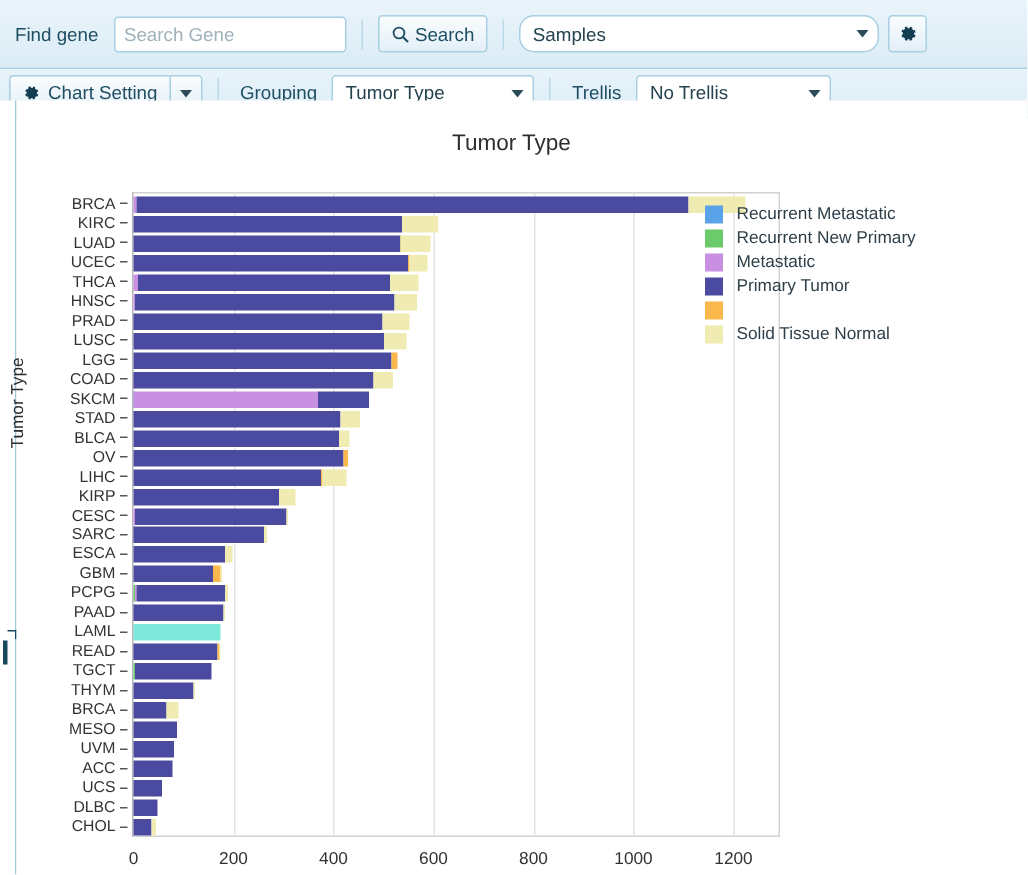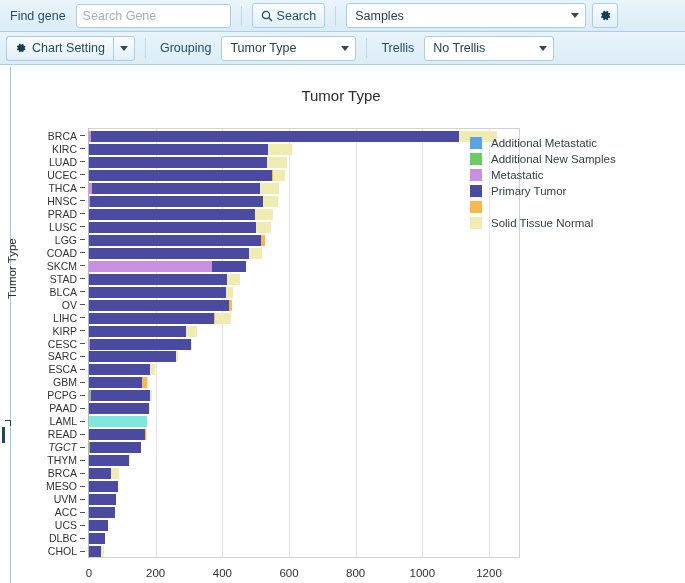--- a/index.html
+++ b/index.html
@@ -15,21 +15,21 @@
   
   .toolbar{
     box-sizing:border-box;
     width:685px;
     background:linear-gradient(#eaf4fa,#dbecf6);
     border-bottom:1px solid #a8cfe3;
     display:flex;align-items:center;
     padding:0 6px;
     gap:6px;
   }
-  .toolbar-1{height:32px;}
+  .toolbar-1{height:46px;}
   .toolbar-2{height:33px;background:linear-gradient(#e8f3fa,#dcedf7);}
 
   .tb-label{
     font-size:12.5px;color:#1f4e63;white-space:nowrap;padding:0 4px;
   }
   .tb-input{
     box-sizing:border-box;
     height:24px;border:1px solid #a9cfe2;border-radius:3px;background:#fff;
     font-size:12.5px;color:#2a2a2a;
     padding:0 6px;line-height:22px;
@@ -138,21 +138,21 @@
     <div class="tb-btn">
       <span class="icon-search">
         <svg width="12" height="12" viewBox="0 0 12 12">
           <circle cx="5" cy="5" r="3.6" fill="none" stroke="#1f4e63" stroke-width="1.2"></circle>
           <line x1="7.6" y1="7.6" x2="11" y2="11" stroke="#1f4e63" stroke-width="1.4"></line>
         </svg>
       </span>
       <span>Search</span>
     </div>
     <div class="divider-v"></div>
-    <div class="tb-select" style="width:240px;">
+    <div class="tb-select" style="width:240px;border-radius:10px;">
       <span>Samples</span>
       <span class="caret"></span>
     </div>
     <div class="tb-btn" style="width:26px;justify-content:center;padding:0;">
       <span class="icon-gear">
         <svg width="13" height="13" viewBox="0 0 16 16">
           <path fill="#143f52" d="M8 5.2A2.8 2.8 0 1 0 8 10.8 2.8 2.8 0 0 0 8 5.2zm0 4.3A1.5 1.5 0 1 1 8 6.5a1.5 1.5 0 0 1 0 3z"></path>
           <path fill="#143f52" d="M14 9.1l-1.2-.3a4.8 4.8 0 0 0 0-1.6L14 6.9l-.6-2-1.2.3a4.9 4.9 0 0 0-1.1-1.1l.3-1.2-2-.6-.3 1.2a4.8 4.8 0 0 0-1.6 0L7.1 2l-2 .6.3 1.2a4.9 4.9 0 0 0-1.1 1.1L3.1 4.6l-.6 2 1.2.3a4.8 4.8 0 0 0 0 1.6L2.5 9.1l.6 2 1.2-.3a4.9 4.9 0 0 0 1.1 1.1l-.3 1.2 2 .6.3-1.2a4.8 4.8 0 0 0 1.6 0l.3 1.2 2-.6-.3-1.2a4.9 4.9 0 0 0 1.1-1.1l1.2.3z"></path>
         </svg>
       </span>
@@ -241,21 +241,21 @@
         <div class="y-lab" style="top: 249.409px;">GBM</div>
         <div class="y-tick" style="top: 253.909px;"></div>
         <div class="y-lab" style="top: 262.379px;">PCPG</div>
         <div class="y-tick" style="top: 266.879px;"></div>
         <div class="y-lab" style="top: 275.348px;">PAAD</div>
         <div class="y-tick" style="top: 279.848px;"></div>
         <div class="y-lab" style="top: 288.318px;">LAML</div>
         <div class="y-tick" style="top: 292.818px;"></div>
         <div class="y-lab" style="top: 301.288px;">READ</div>
         <div class="y-tick" style="top: 305.788px;"></div>
-        <div class="y-lab" style="top: 314.258px; font-style: italic;">TGCT</div>
+        <div class="y-lab" style="top: 314.258px;">TGCT</div>
         <div class="y-tick" style="top: 318.758px;"></div>
         <div class="y-lab" style="top: 327.227px;">THYM</div>
         <div class="y-tick" style="top: 331.727px;"></div>
         <div class="y-lab" style="top: 340.197px;">BRCA</div>
         <div class="y-tick" style="top: 344.697px;"></div>
         <div class="y-lab" style="top: 353.167px;">MESO</div>
         <div class="y-tick" style="top: 357.667px;"></div>
         <div class="y-lab" style="top: 366.136px;">UVM</div>
         <div class="y-tick" style="top: 370.636px;"></div>
         <div class="y-lab" style="top: 379.106px;">ACC</div>
@@ -431,25 +431,25 @@
         <div class="x-lab" style="left: 134.333px;">400</div>
         <div class="x-lab" style="left: 201px;">600</div>
         <div class="x-lab" style="left: 267.667px;">800</div>
         <div class="x-lab" style="left: 334.333px;">1000</div>
         <div class="x-lab" style="left: 401px;">1200</div>
       </div>
 
     <div id="legend">
         <div class="legend-row">
           <span class="swatch" style="background: rgb(91, 163, 232);"></span>
-          <span class="legend-text">Additional Metastatic</span>
+          <span class="legend-text">Recurrent Metastatic</span>
         </div>
         <div class="legend-row">
           <span class="swatch" style="background: rgb(107, 203, 107);"></span>
-          <span class="legend-text">Additional New Samples</span>
+          <span class="legend-text">Recurrent New Primary</span>
         </div>
         <div class="legend-row">
           <span class="swatch" style="background: rgb(201, 143, 224);"></span>
           <span class="legend-text">Metastatic</span>
         </div>
         <div class="legend-row">
           <span class="swatch" style="background: rgb(74, 74, 160);"></span>
           <span class="legend-text">Primary Tumor</span>
         </div>
         <div class="legend-row">

